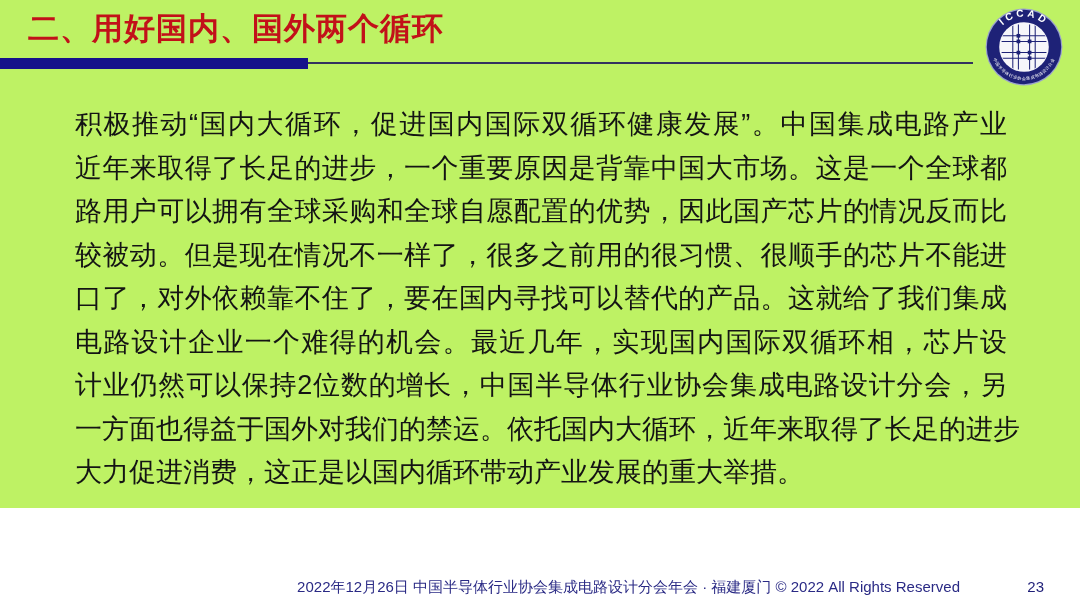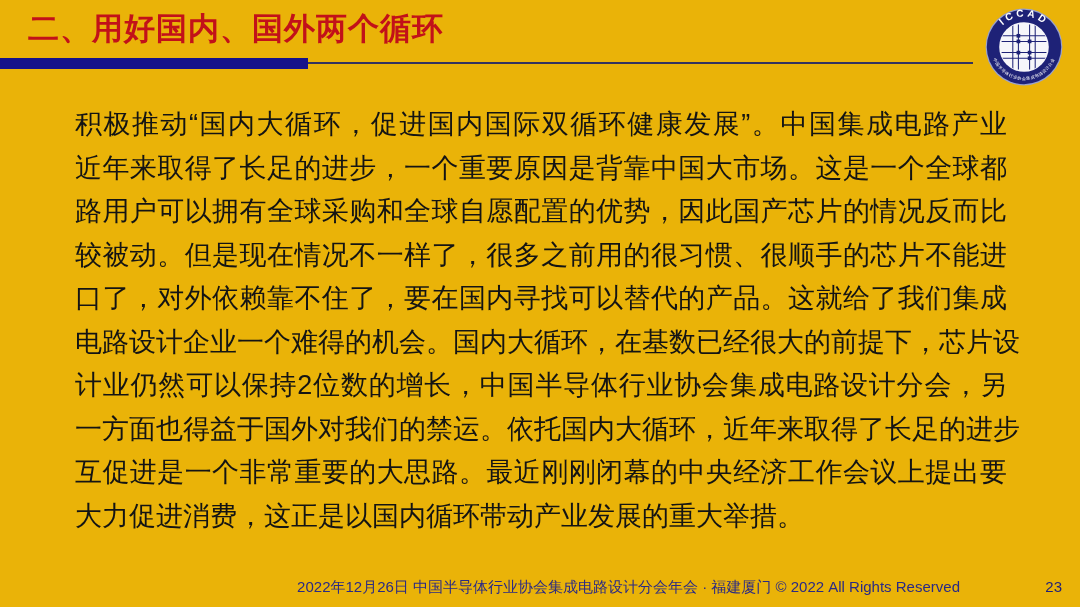--- a/index.html
+++ b/index.html
@@ -5,22 +5,22 @@
   * { margin: 0; padding: 0; box-sizing: border-box; }
   html, body { width: 1080px; height: 607px; }
   body {
     font-family: "Liberation Sans", sans-serif;
     background: #ffffff;
     overflow: hidden;
   }
   .slide {
     position: relative;
     width: 1080px;
-    height: 607px;
-    background: #eab308;
+    height: 508px;
+    background: #bef264;
   }
   .title {
     position: absolute;
     left: 28px;
     top: 8px;
     font-size: 31px;
     font-weight: bold;
     color: #C21119;
     letter-spacing: 1px;
     white-space: nowrap;
@@ -73,21 +73,21 @@
     left: 60px;
     right: 120px;
     top: 578px;
     text-align: right;
     font-size: 15px;
     color: #2A2A85;
     white-space: nowrap;
   }
   .page-number {
     position: absolute;
-    right: 18px;
+    right: 36px;
     top: 578px;
     font-size: 15px;
     color: #1F1F78;
   }
 </style>
 </head>
 <body>
 
 <div class="slide">
 
@@ -134,23 +134,22 @@
       </text>
     </svg>
   </div>
 
   <div class="body-text">
     <div class="body-line">积极推动“国内大循环，促进国内国际双循环健康发展”。中国集成电路产业</div>
     <div class="body-line">近年来取得了长足的进步，一个重要原因是背靠中国大市场。这是一个全球都</div>
     <div class="body-line">路用户可以拥有全球采购和全球自愿配置的优势，因此国产芯片的情况反而比</div>
     <div class="body-line">较被动。但是现在情况不一样了，很多之前用的很习惯、很顺手的芯片不能进</div>
     <div class="body-line">口了，对外依赖靠不住了，要在国内寻找可以替代的产品。这就给了我们集成</div>
-    <div class="body-line">电路设计企业一个难得的机会。国内大循环，在基数已经很大的前提下，芯片设</div>
+    <div class="body-line">电路设计企业一个难得的机会。最近几年，实现国内国际双循环相，芯片设</div>
     <div class="body-line">计业仍然可以保持2位数的增长，中国半导体行业协会集成电路设计分会，另</div>
     <div class="body-line">一方面也得益于国外对我们的禁运。依托国内大循环，近年来取得了长足的进步</div>
-    <div class="body-line">互促进是一个非常重要的大思路。最近刚刚闭幕的中央经济工作会议上提出要</div>
     <div class="body-line last">大力促进消费，这正是以国内循环带动产业发展的重大举措。</div>
   </div>
 
   <div class="footer-text">2022年12月26日 中国半导体行业协会集成电路设计分会年会 · 福建厦门 © 2022 All Rights Reserved</div>
   <div class="page-number">23</div>
 
 </div>
 
 </body></html>

